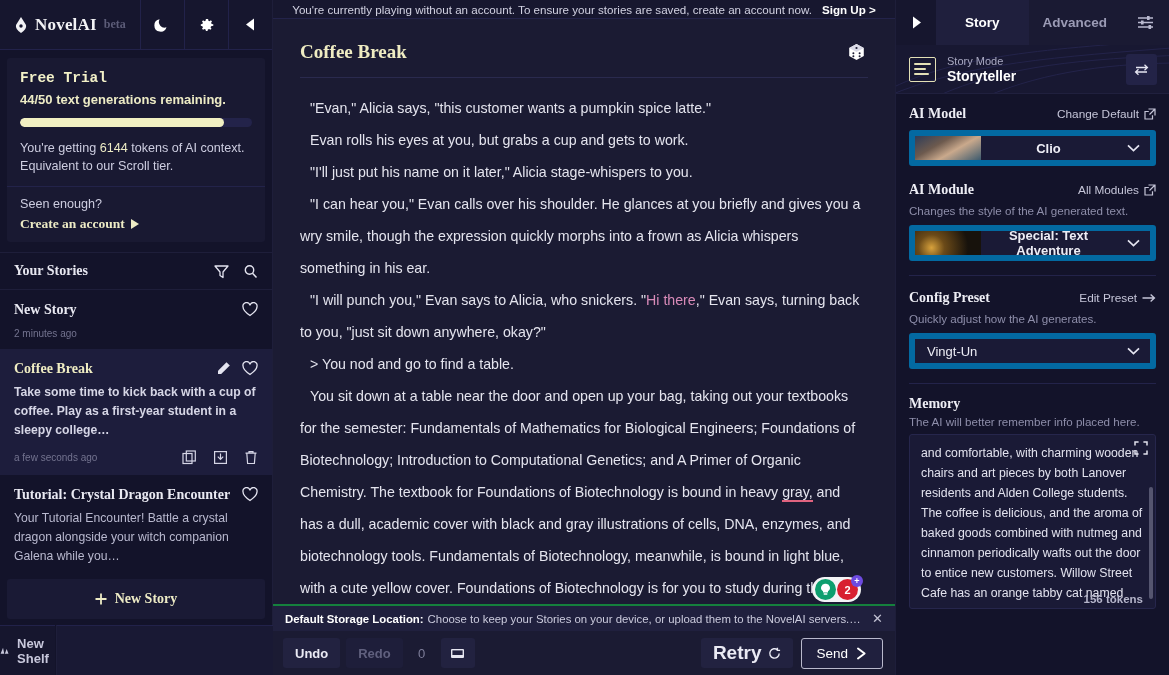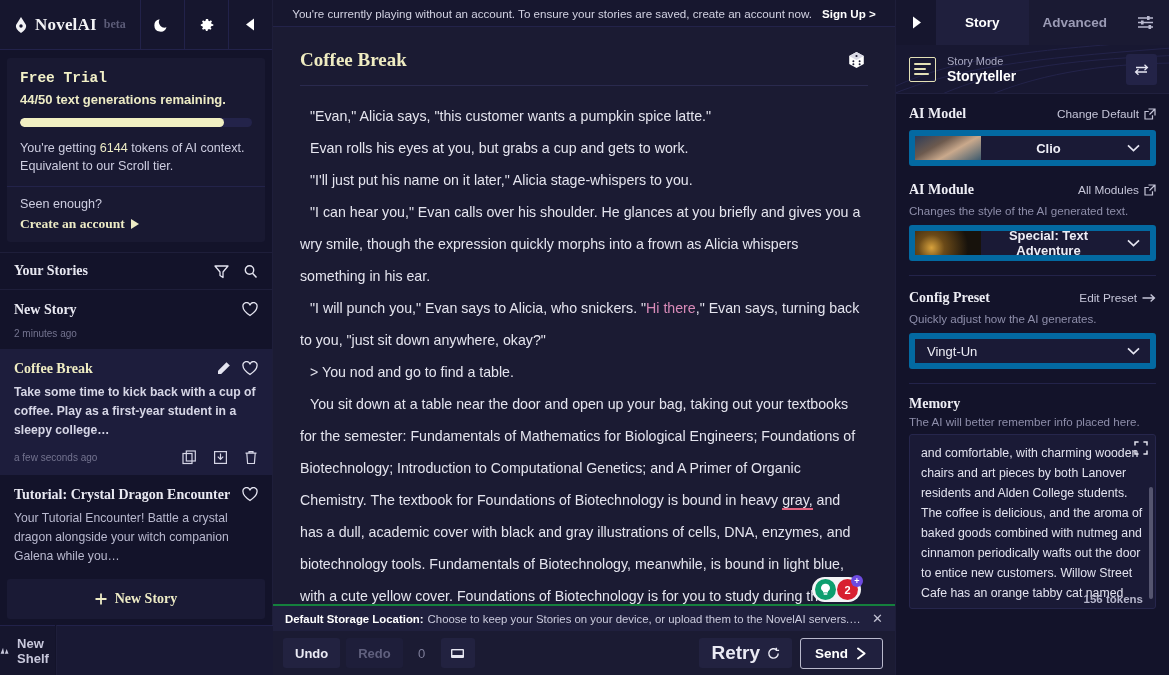--- a/index.html
+++ b/index.html
@@ -120,21 +120,21 @@
   }
   .sb-bottom-btn.right { color: #e8e8f2; background: #191934;}
 
   
   .center {
     width: 622px; flex: 0 0 622px; height: 675px;
     background: #1B1B33; position: relative;
     display:flex; flex-direction: column;
   }
   .banner {
-    height: 27px; background: #17172F;
+    height: 19px; background: #17172F;
     display:flex; align-items:center; justify-content:center; gap: 10px;
     font-size: 11.6px; color: #d2d2e2;
     border-bottom: 1px solid #23234a;
   }
   .banner-link { font-weight: bold; color: #fff; cursor:pointer; font-size: 11.6px;}
   .doc-head {
     display:flex; align-items:center; padding: 18px 24px 10px 27px;
   }
   .doc-title {
     font-family: "Liberation Serif", serif;
@@ -192,21 +192,21 @@
   .tb-count { font-size: 13px; color:#7d7d99; width: 26px; text-align:center; margin-right:6px;}
   .tb-spacer { flex: 1; }
   .tb-retry {
     height: 30px; padding: 0 12px; display:flex; align-items:center; gap:7px;
     background: #222240; border-radius: 3px; cursor:pointer;
     font-size: 19px; color:#eaeaf4; font-weight:600; margin-right: 8px;
   }
   .tb-send {
     height: 31px; padding: 0 14px; display:flex; align-items:center; gap:8px;
     background: #20203E; border: 1px solid #b9b9cc; border-radius: 3px;
-    cursor:pointer; font-size: 13.5px; color:#fff; font-weight: bold;
+    cursor:pointer; font-size: 13.5px; color:#fff; font-weight: normal;
   }
   .book-btn {
     width: 34px; height: 30px; background:#222240; border-radius:3px;
     display:flex;align-items:center;justify-content:center;cursor:pointer;
   }
 
   
   .right {
     width: 274px; flex: 0 0 274px; height: 675px;
     background: #13132A; display:flex; flex-direction:column;

